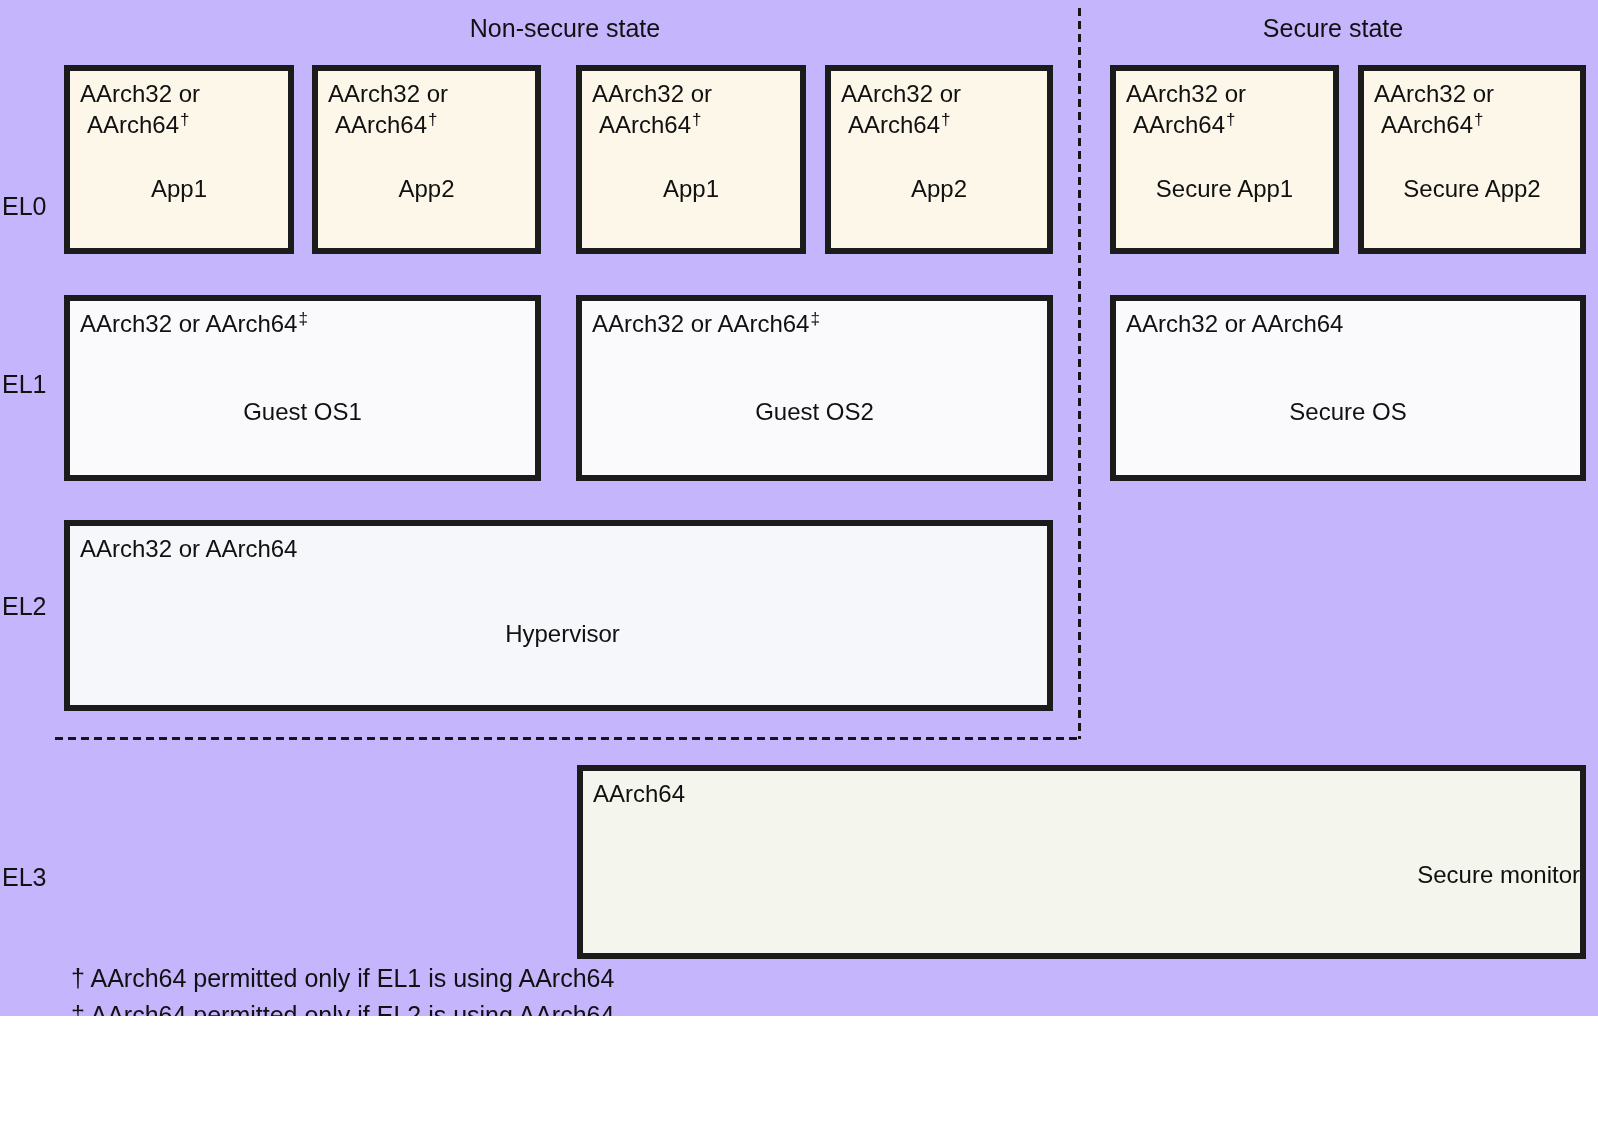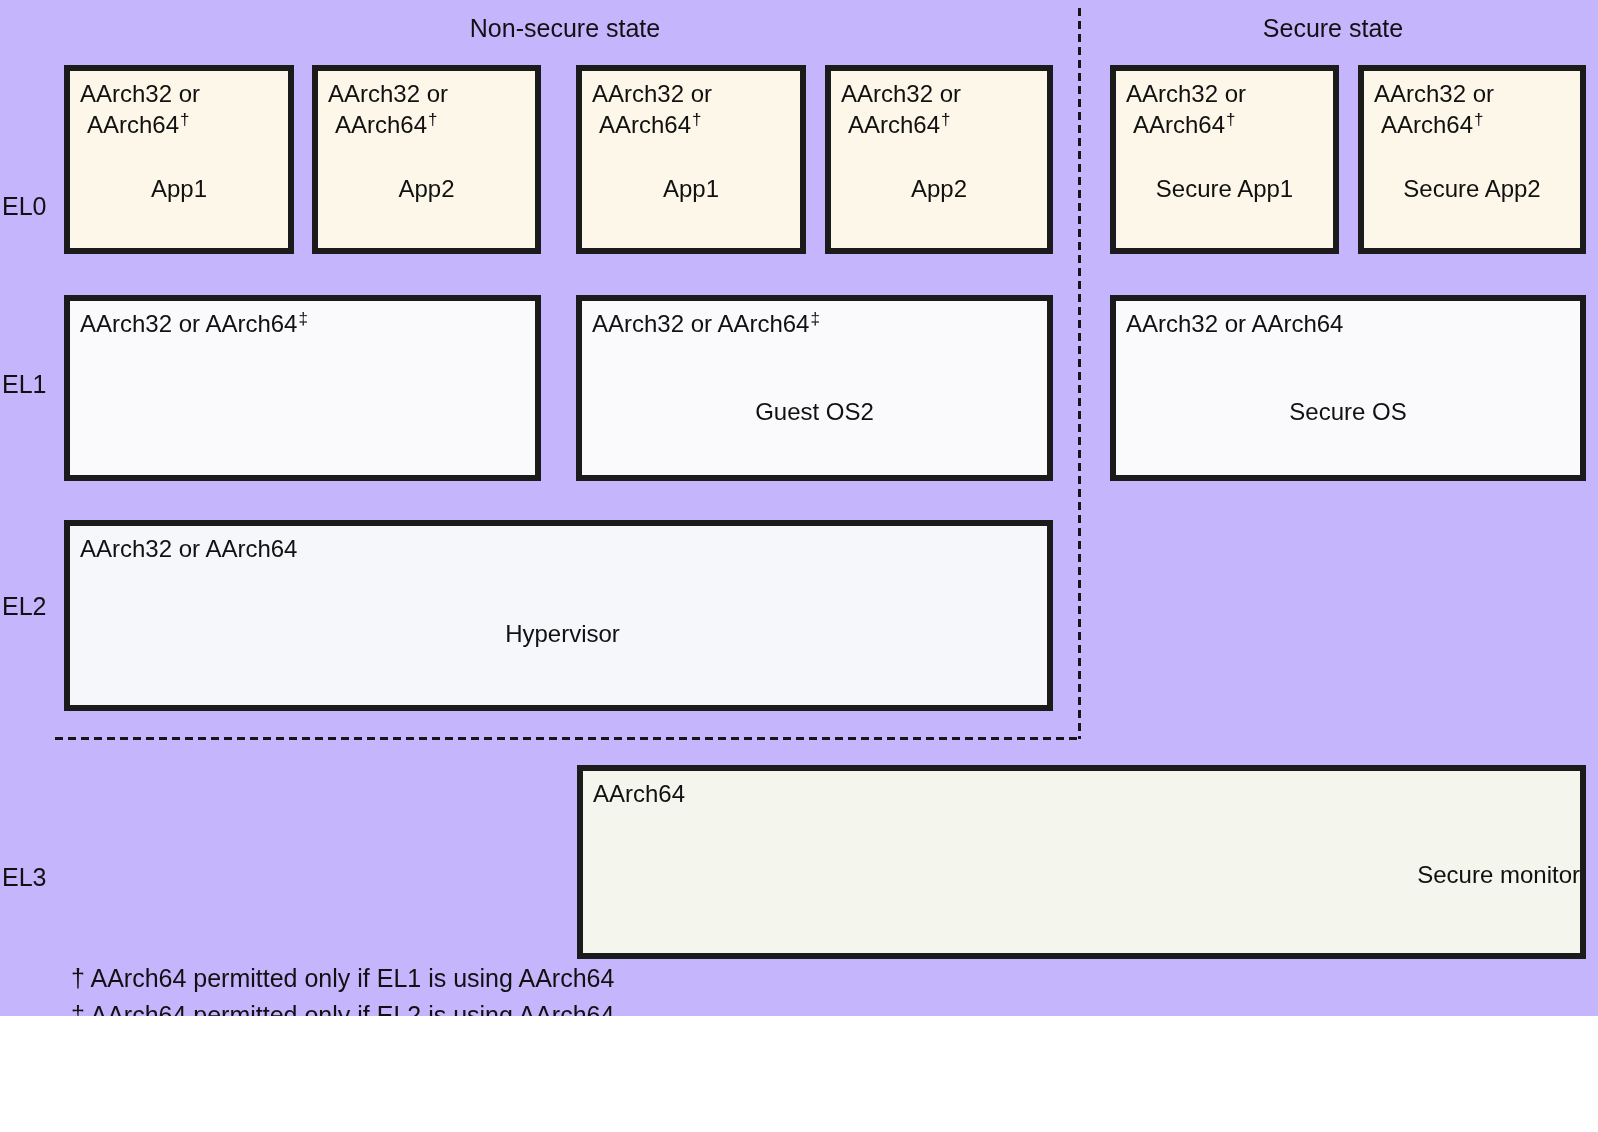--- a/index.html
+++ b/index.html
@@ -83,20 +83,21 @@
       <span>AArch32 or</span><br>
       <span class="indent2">AArch64</span><span class="sp">†</span>
     </div>
     <div class="name name-el0">Secure App2</div>
   </div>
 
   <div class="box" style="left: 64px; top: 295px; width: 477px; height: 186px; background: rgb(250, 250, 252); border-color: rgb(27, 27, 27);">
     <div class="arch">
       <span>AArch32 or AArch64</span><span class="sp">‡</span>
     </div>
+    <div class="name name-el1">Guest OS1</div>
   </div>
 
   <div class="box" style="left: 576px; top: 295px; width: 477px; height: 186px; background: rgb(250, 250, 252); border-color: rgb(27, 27, 27);">
     <div class="arch">
       <span>AArch32 or AArch64</span><span class="sp">‡</span>
     </div>
     <div class="name name-el1">Guest OS2</div>
   </div>
 
   <div class="box" style="left: 1110px; top: 295px; width: 476px; height: 186px; background: rgb(250, 250, 252); border-color: rgb(27, 27, 27);">

